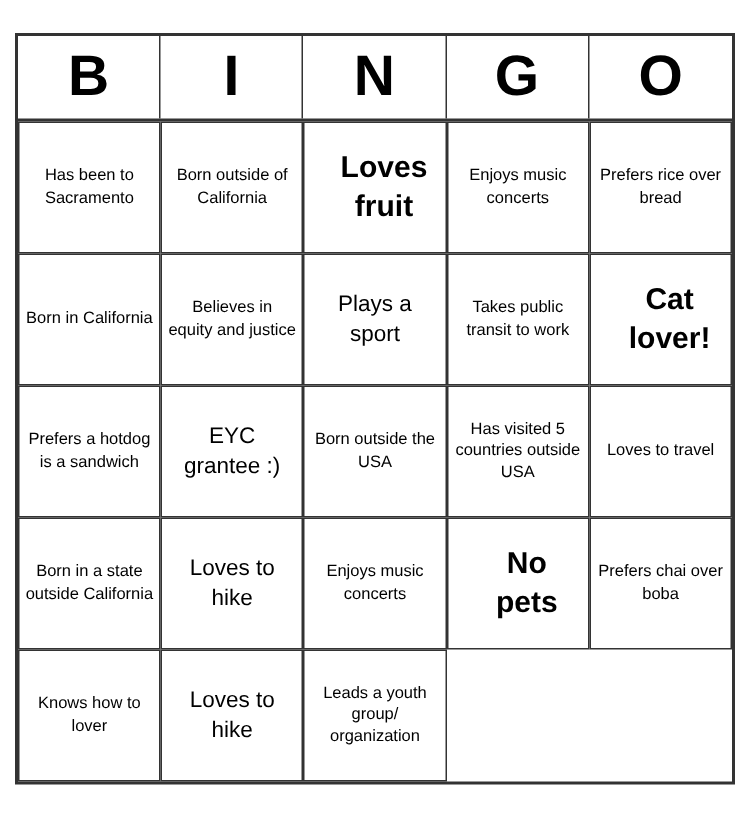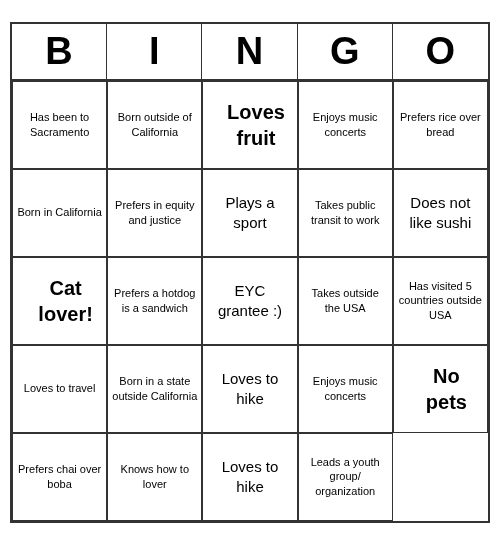--- a/index.html
+++ b/index.html
@@ -66,28 +66,27 @@
       <div class="bingo-letter">G</div>
       <div class="bingo-letter">O</div>
     </div>
   <div class="bingo-grid">
   <div class="bingo-cell">Has been to Sacramento</div>
       <div class="bingo-cell">Born outside of California</div>
       <div class="bingo-cell large-text">Loves fruit</div>
       <div class="bingo-cell">Enjoys music concerts</div>
       <div class="bingo-cell">Prefers rice over bread</div>
       <div class="bingo-cell">Born in California</div>
-      <div class="bingo-cell">Prefers in equity and justice</div>
+      <div class="bingo-cell">Believes in equity and justice</div>
       <div class="bingo-cell medium-text">Plays a sport</div>
       <div class="bingo-cell">Takes public transit to work</div>
-      <div class="bingo-cell medium-text">Does not like sushi</div>
       <div class="bingo-cell large-text">Cat lover!</div>
       <div class="bingo-cell">Prefers a hotdog is a sandwich</div>
       <div class="bingo-cell medium-text">EYC grantee :)</div>
-      <div class="bingo-cell">Takes outside the USA</div>
+      <div class="bingo-cell">Born outside the USA</div>
       <div class="bingo-cell">Has visited 5 countries outside USA</div>
       <div class="bingo-cell">Loves to travel</div>
       <div class="bingo-cell">Born in a state outside California</div>
       <div class="bingo-cell medium-text">Loves to hike</div>
       <div class="bingo-cell">Enjoys music concerts</div>
       <div class="bingo-cell large-text">No pets</div>
       <div class="bingo-cell">Prefers chai over boba</div>
       <div class="bingo-cell">Knows how to lover</div>
       <div class="bingo-cell medium-text">Loves to hike</div>
       <div class="bingo-cell">Leads a youth group/ organization</div>

